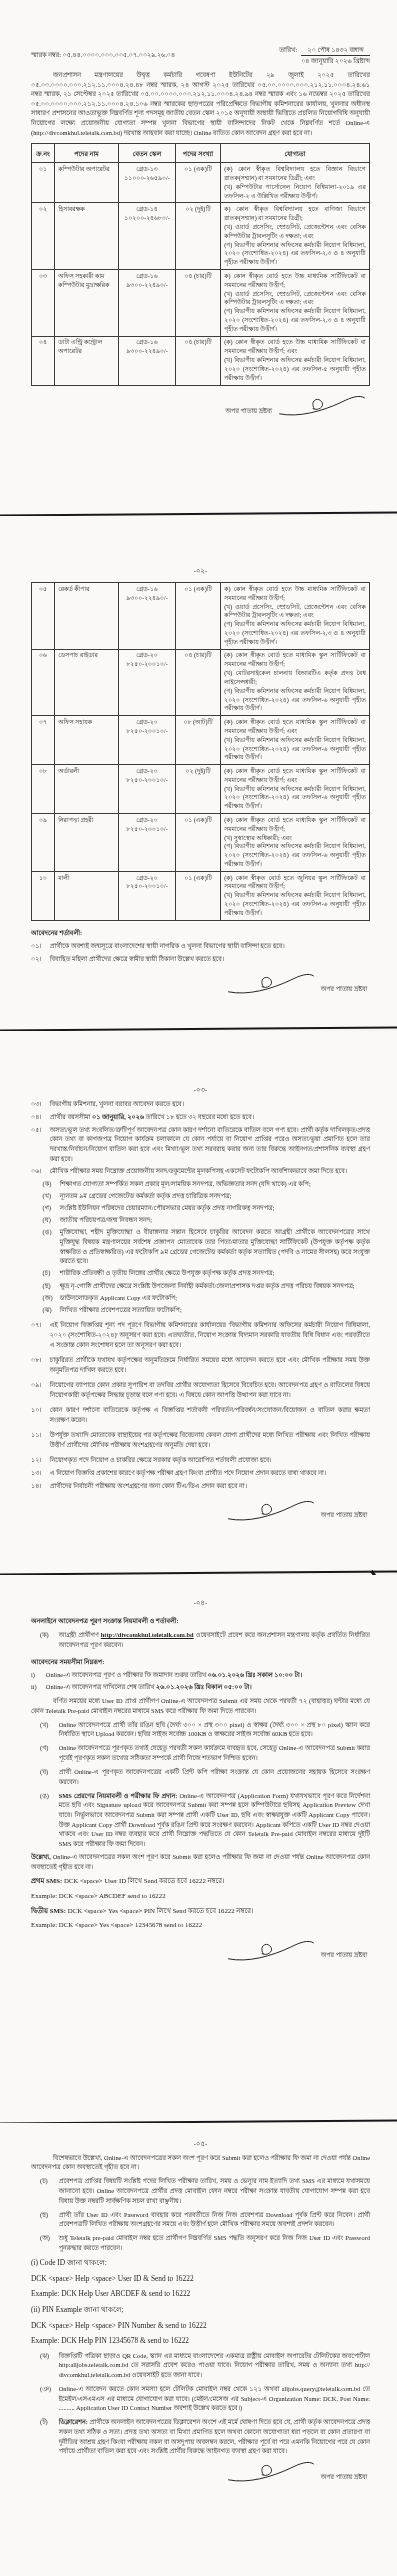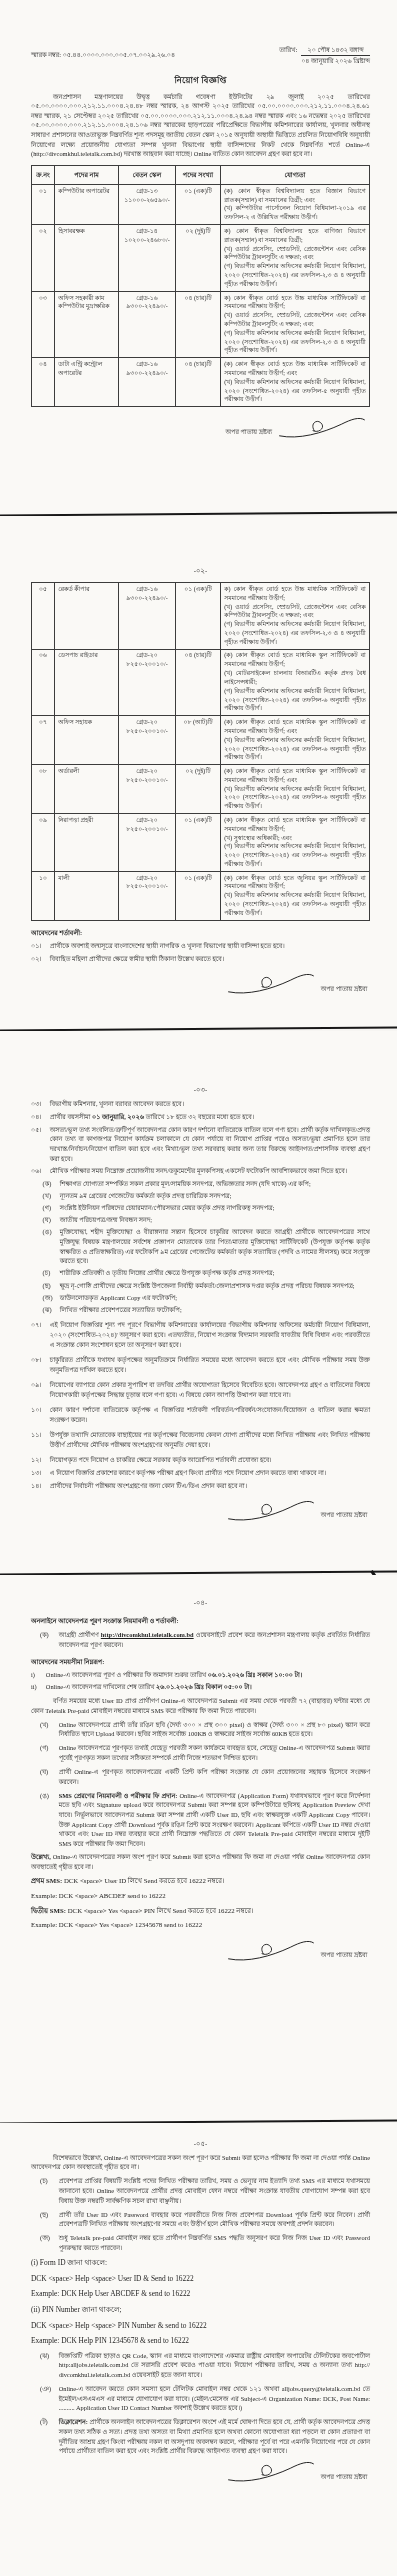--- a/index.html
+++ b/index.html
@@ -74,21 +74,20 @@
     </div>
     <div class="date-blk">
       <span>তারিখ:</span>
       <span class="date-stack">
         <span class="date-bn" style="display:block">২০ পৌষ ১৪৩২ বঙ্গাব্দ</span>
         <span class="date-en" style="display:block">০৪ জানুয়ারি ২০২৬ খ্রিষ্টাব্দ</span>
       </span>
     </div>
   </div>
 
-  <div class="doc-title">নিয়োগ বিজ্ঞপ্তি</div>
 
   <div class="para indent">জনপ্রশাসন মন্ত্রণালয়ের উদ্বৃত্ত কর্মচারি গবেষণা ইউনিটের ২৯ জুলাই ২০২৫ তারিখের ০৫.০০.০০০০.০০০.২১২.১১.০০০৪.২৪.৪৮ নম্বর স্মারক, ২৪ আগস্ট ২০২৫ তারিখের ০৫.০০.০০০০.০০০.২১২.১১.০০০৪.২৪.৬১ নম্বর স্মারক, ২১ সেপ্টেম্বর ২০২৫ তারিখের ০৫.০০.০০০০.০০০.২১২.১১.০০০৪.২৪.৯৪ নম্বর স্মারক এবং ১৬ নভেম্বর ২০২৫ তারিখের ০৫.০০.০০০০.০০০.২১২.১১.০০০৪.২৪.১০৬ নম্বর স্মারকের ছাড়পত্রের পরিপ্রেক্ষিতে বিভাগীয় কমিশনারের কার্যালয়, খুলনার অধীনস্থ সাধারণ প্রশাসনের আওতাভুক্ত নিম্নবর্ণিত শূন্য পদসমূহ জাতীয় বেতন স্কেল ২০১৫ অনুযায়ী অস্থায়ী ভিত্তিতে প্রচলিত নিয়োগবিধি অনুযায়ী নিয়োগের লক্ষ্যে প্রয়োজনীয় যোগ্যতা সম্পন্ন খুলনা বিভাগের স্থায়ী বাসিন্দাদের নিকট থেকে নিম্নবর্ণিত শর্তে Online-এ (http://divcomkhul.teletalk.com.bd) দরখাস্ত আহবান করা যাচ্ছে। Online ব্যতিত কোন আবেদন গ্রহণ করা হবে না।</div>
 
   <table>
     <colgroup>
         <col style="width:23px">
         <col style="width:64px">
         <col style="width:57px">
         <col style="width:45px">
         <col>
@@ -425,25 +424,25 @@
   </div>
   <div class="lab-item">
     <span class="lbl">(ছ)</span>
     <span class="tx">প্রার্থী তাঁর User ID এবং Password ব্যবহার করে পরবর্তীতে নিজ নিজ প্রবেশপত্র Download পূর্বক প্রিন্ট করে নিবেন। প্রার্থী প্রবেশপত্রটি লিখিত পরীক্ষায় অংশগ্রহণের সময়ে এবং উত্তীর্ণ হলে মৌখিক পরীক্ষার সময়ে অবশ্যই প্রদর্শন করবেন।</span>
   </div>
   <div class="lab-item">
     <span class="lbl">(জ)</span>
     <span class="tx">শুধু Teletalk pre-paid মোবাইল নম্বর হতে প্রার্থীগণ নিম্নবর্ণিত SMS পদ্ধতি অনুসরণ করে নিজ নিজ User ID এবং Password পুনরুদ্ধার করতে পারবেন।</span>
   </div>
 
-  <div class="latin"><span>(i)</span> <span>Form ID জানা থাকলে:</span></div>
+  <div class="latin"><span>(i)</span> <span>Code ID জানা থাকলে:</span></div>
   <div class="latin">DCK &lt;space&gt;  Help &lt;space&gt; User ID &amp; Send to 16222</div>
   <div class="latin">Example: DCK Help User ABCDEF &amp; send to 16222</div>
 
-  <div class="latin"><span>(ii)</span> <span>PIN Number জানা থাকলে;</span></div>
+  <div class="latin"><span>(ii)</span> <span>PIN Example জানা থাকলে;</span></div>
   <div class="latin">DCK &lt;space&gt;  Help &lt;space&gt; PIN Number &amp; send to 16222</div>
   <div class="latin">Example: DCK Help PIN 12345678 &amp; send to 16222</div>
 
   <div class="l
 ab-item"></div>
   <div class="lab-item">
     <span class="lbl">(ঝ)</span>
     <span class="tx">বিজ্ঞপ্তিটি পত্রিকা ছাড়াও QR Code, স্ক্যান এর মাধ্যমে বাংলাদেশের একমাত্র রাষ্ট্রীয় মোবাইল অপারেটর টেলিটকের জবপোর্টাল http:alljobs.teletalk.com.bd তে সরাসরি প্রবেশ করেও পাওয়া যাবে। নিয়োগ পরীক্ষার তারিখ, সময় ও অন্যান্য তথ্য http:// divcomkhul.teletalk.com.bd ওয়েবসাইট হতে জানা যাবে।</span>
   </div>
   <div class="lab-item">

